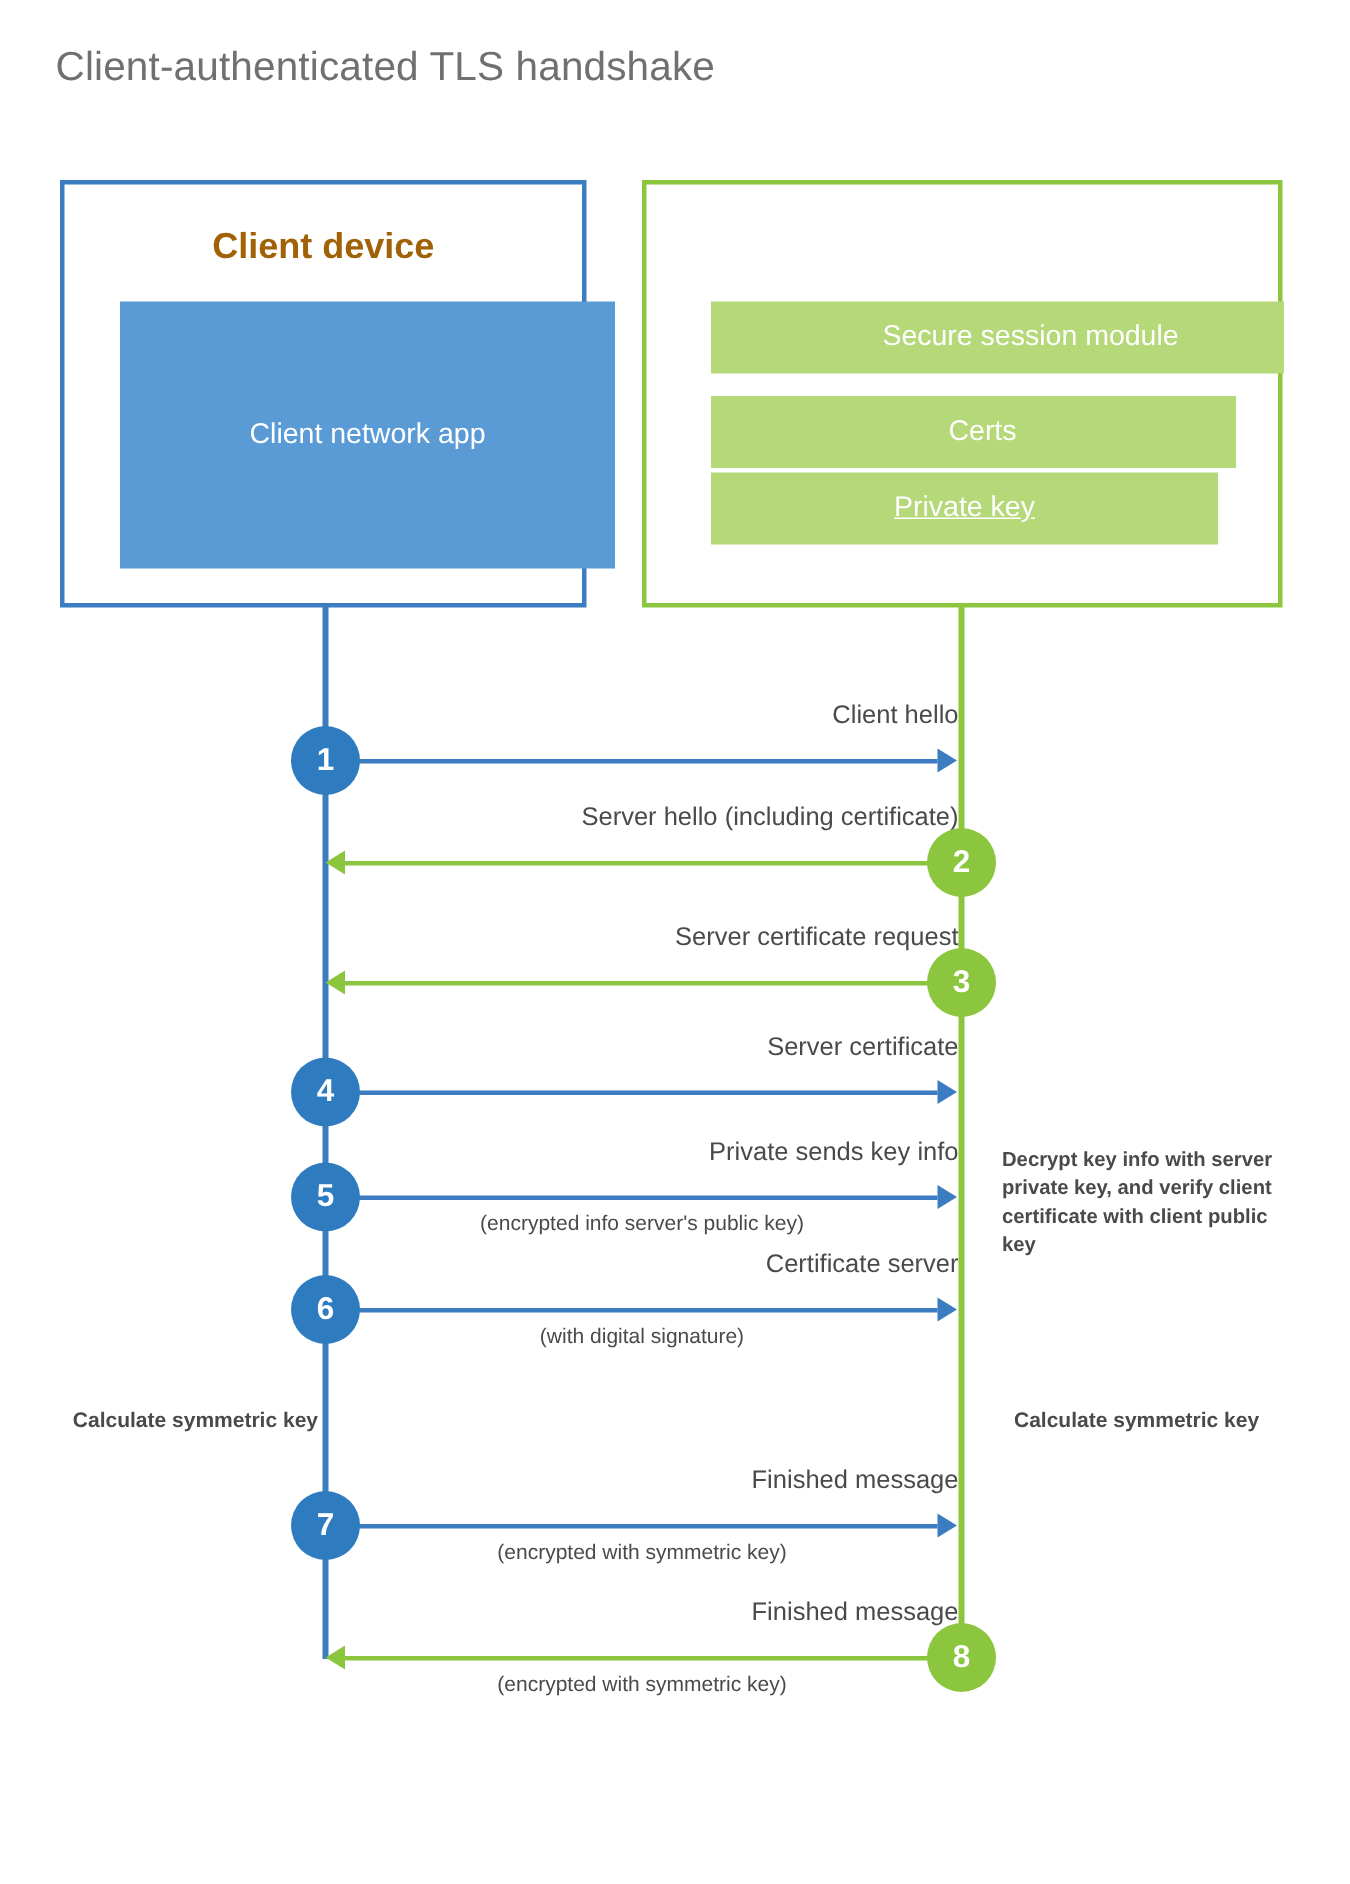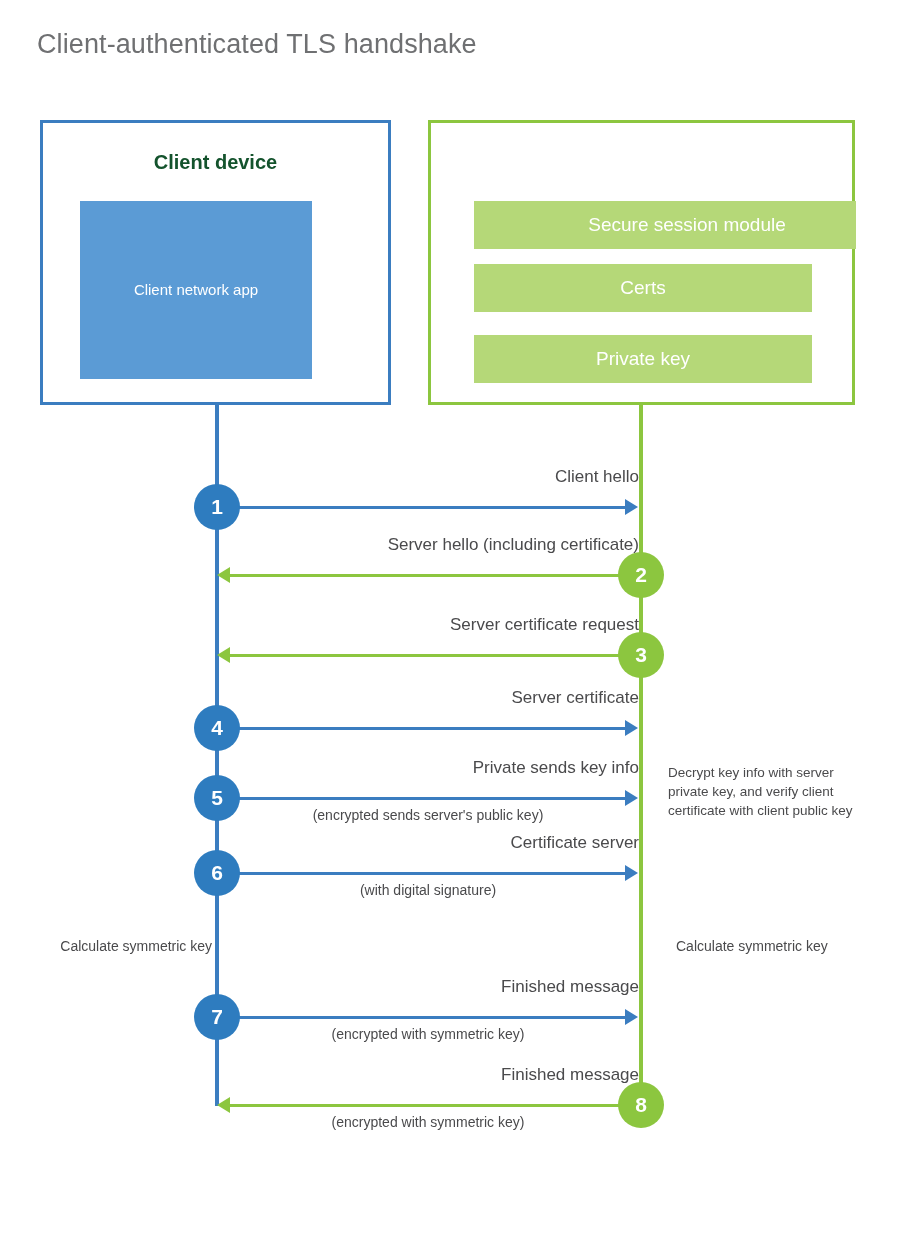--- a/index.html
+++ b/index.html
@@ -51,34 +51,34 @@
     width: 427px;
     height: 285px;
     border: 3px solid #8cc63f;
   }
   .party-title {
     position: absolute;
     left: 0;
     right: 0;
     top: 28px;
     text-align: center;
-    font-size: 20px;
+    font-size: 24px;
     font-weight: bold;
-    color: #14532d;
+    color: #a16207;
   }
 
   .client-app-box {
     position: absolute;
     left: 37px;
     top: 78px;
-    width: 232px;
+    width: 330px;
     height: 178px;
     background: #5b9bd5;
     color: #ffffff;
-    font-size: 15px;
+    font-size: 19px;
     display: flex;
     align-items: center;
     justify-content: center;
     text-align: center;
     line-height: 1.28;
   }
 
   .server-module {
     position: absolute;
     left: 43px;
@@ -86,22 +86,22 @@
     height: 48px;
     background: #b5d878;
     color: #ffffff;
     font-size: 19px;
     display: flex;
     align-items: center;
     justify-content: center;
     text-align: center;
   }
   .server-module.m0 { top: 78px; padding-left: 44px; }
-  .server-module.m1 { top: 141px; }
-  .server-module.m2 { top: 212px; }
+  .server-module.m1 { top: 141px; padding-left: 12px; }
+  .server-module.m2 { top: 192px; text-decoration: underline; }
 
   
   .lifeline {
     position: absolute;
     width: 4px;
     top: 403px;
     height: 703px;
   }
   .lifeline.client { left: 215px; background: #3b7dc0; }
   .lifeline.server { left: 639px; background: #8cc63f; }
@@ -166,20 +166,21 @@
     line-height: 1.1;
   }
 
   
   .side-note {
     position: absolute;
     font-size: 13.5px;
     color: #4a4a4c;
     line-height: 1.42;
     white-space: pre-line;
+    font-weight: bold;
   }
   .side-note.server-decrypt {
     left: 668px;
     top: 763px;
     width: 190px;
     text-align: left;
   }
   .side-note.calc-client {
     left: 40px;
     top: 937px;
@@ -242,21 +243,21 @@
     <div class="arrow-line" style="left:217px; width:408px; background:#3b7dc0;"></div>
     <div class="arrow-head right" style="left:625px; color:#3b7dc0;"></div>
     <div class="step-circle blue">4</div>
   </div>
 
   <div class="msg" style="top:798px;">
     <div class="msg-label">Private sends key info</div>
     <div class="arrow-line" style="left:217px; width:408px; background:#3b7dc0;"></div>
     <div class="arrow-head right" style="left:625px; color:#3b7dc0;"></div>
     <div class="step-circle blue">5</div>
-    <div class="msg-sublabel">(encrypted sends server's public key)</div>
+    <div class="msg-sublabel">(encrypted info server's public key)</div>
   </div>
 
   <div class="msg" style="top:873px;">
     <div class="msg-label">Certificate server</div>
     <div class="arrow-line" style="left:217px; width:408px; background:#3b7dc0;"></div>
     <div class="arrow-head right" style="left:625px; color:#3b7dc0;"></div>
     <div class="step-circle blue">6</div>
     <div class="msg-sublabel">(with digital signature)</div>
   </div>
 

